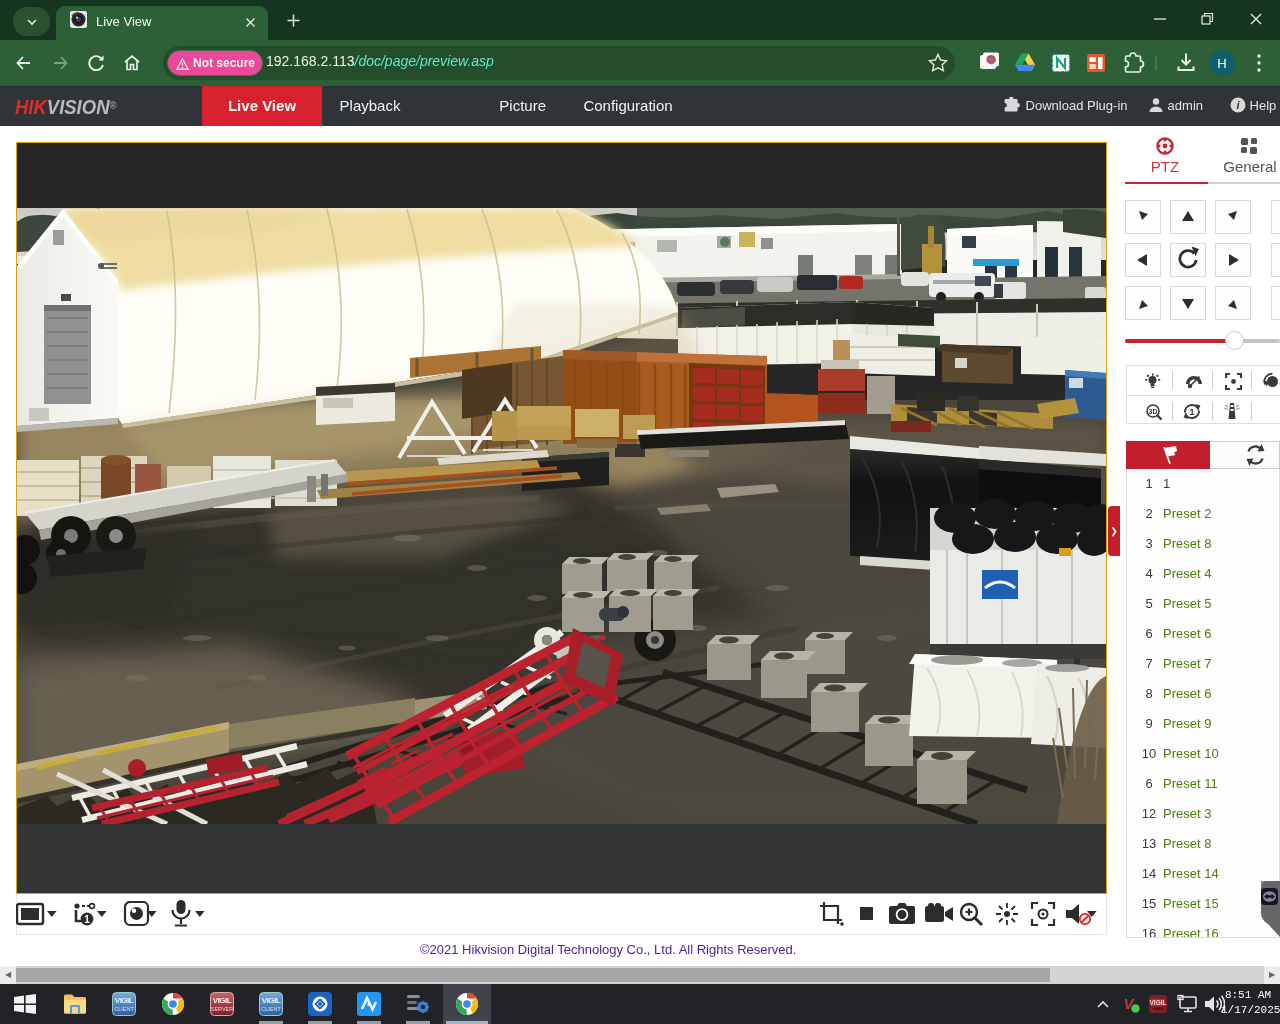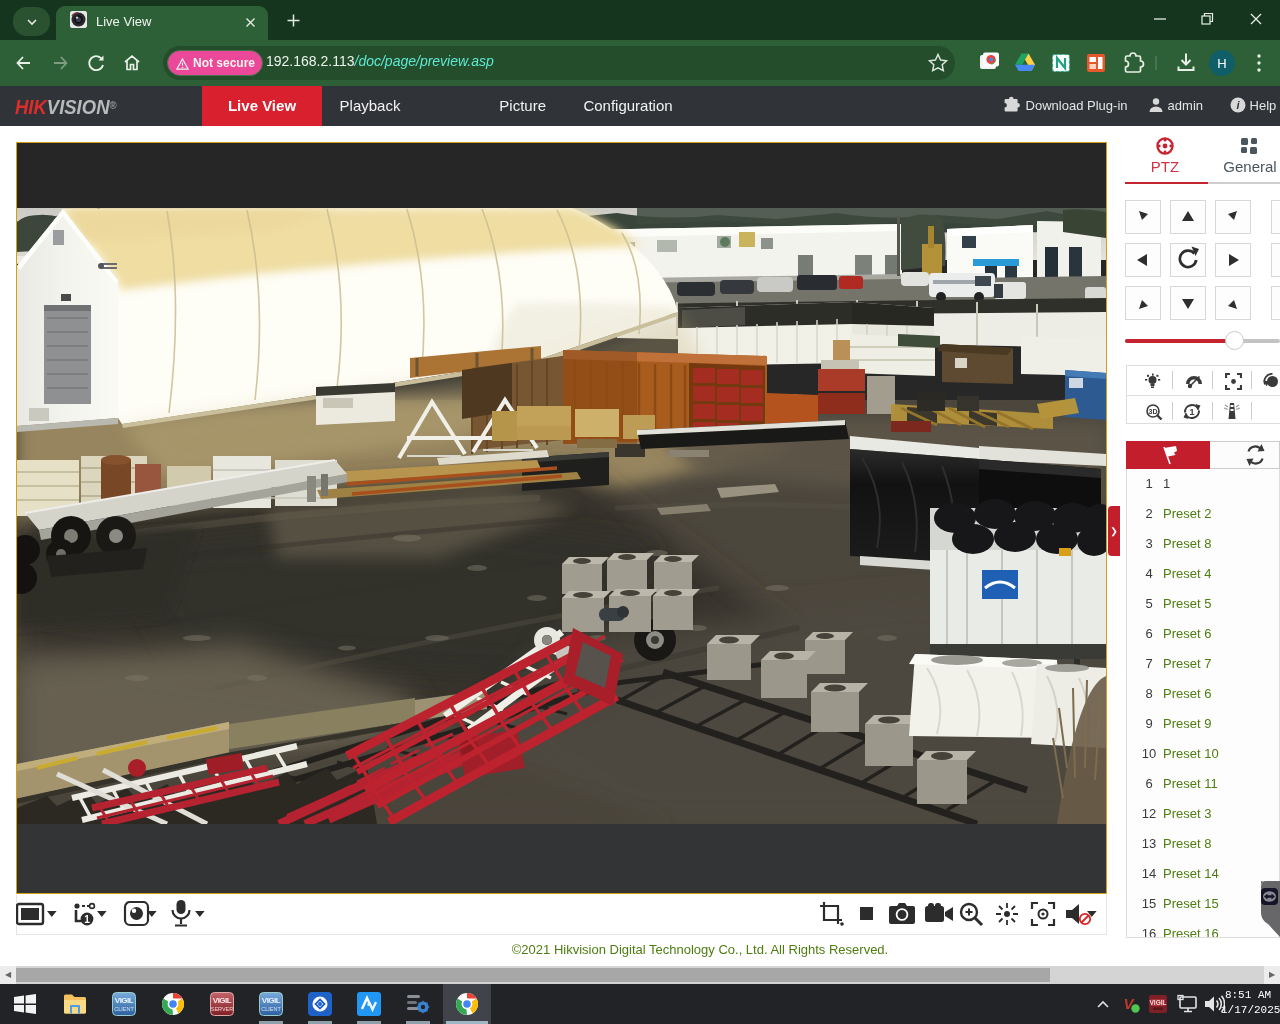--- a/index.html
+++ b/index.html
@@ -31,21 +31,21 @@
   #liveview { position:absolute; left:202px; top:86px; width:120px; height:40px; background:#d9202e; color:#fff; font-size:15px; font-weight:bold; text-align:center; line-height:40px; }
   .hikright { position:absolute; top:86px; height:40px; line-height:40px; color:#e4e4e4; font-size:13px; }
   
   #video { position:absolute; left:16px; top:142px; width:1091px; height:752px; border:1px solid #d2a012; background:#272727; }
   #vtop { position:absolute; left:0; top:0; width:1089px; height:65px; background:#262626; }
   #vscene { position:absolute; left:0; top:65px; width:1089px; height:616px; }
   #vbot { position:absolute; left:0; top:681px; width:1089px; height:69px; background:#333435; }
   
   #vtb { position:absolute; left:16px; top:895px; width:1091px; height:40px; background:#fff; border:1px solid #e4e4e4; border-top:none; }
   
-  #footer { position:absolute; left:420px; top:942px; width:560px; text-align:center; font-size:13px; color:#4d7c0f; }
+  #footer { position:absolute; left:420px; top:942px; width:560px; font-size:13px; color:#4c1d95; }
   
   #ptzlbl { position:absolute; left:1140px; top:158px; width:50px; text-align:center; color:#cf3540; font-size:15px; }
   #genlbl { position:absolute; left:1220px; top:158px; width:60px; text-align:center; color:#49545e; font-size:15px; }
   #tabunder-red { position:absolute; left:1125px; top:182px; width:83px; height:2px; background:#c62330; }
   #tabunder-gray { position:absolute; left:1208px; top:182px; width:72px; height:2px; background:#cfcfcf; }
   .dbtn { position:absolute; width:36px; height:34px; background:#fdfdfd; border:1px solid #d8d8d8; }
   
   #ptab-red { position:absolute; left:1126px; top:441px; width:84px; height:28px; background:#c21e2c; }
   #ptab-white { position:absolute; left:1210px; top:441px; width:70px; height:28px; background:#fcfcfc; border:1px solid #ccc; border-left:none; }
   #plist { position:absolute; left:1126px; top:469px; width:154px; height:469px; background:#fdfdfd; border:1px solid #ddd; border-top:none; overflow:hidden; }

